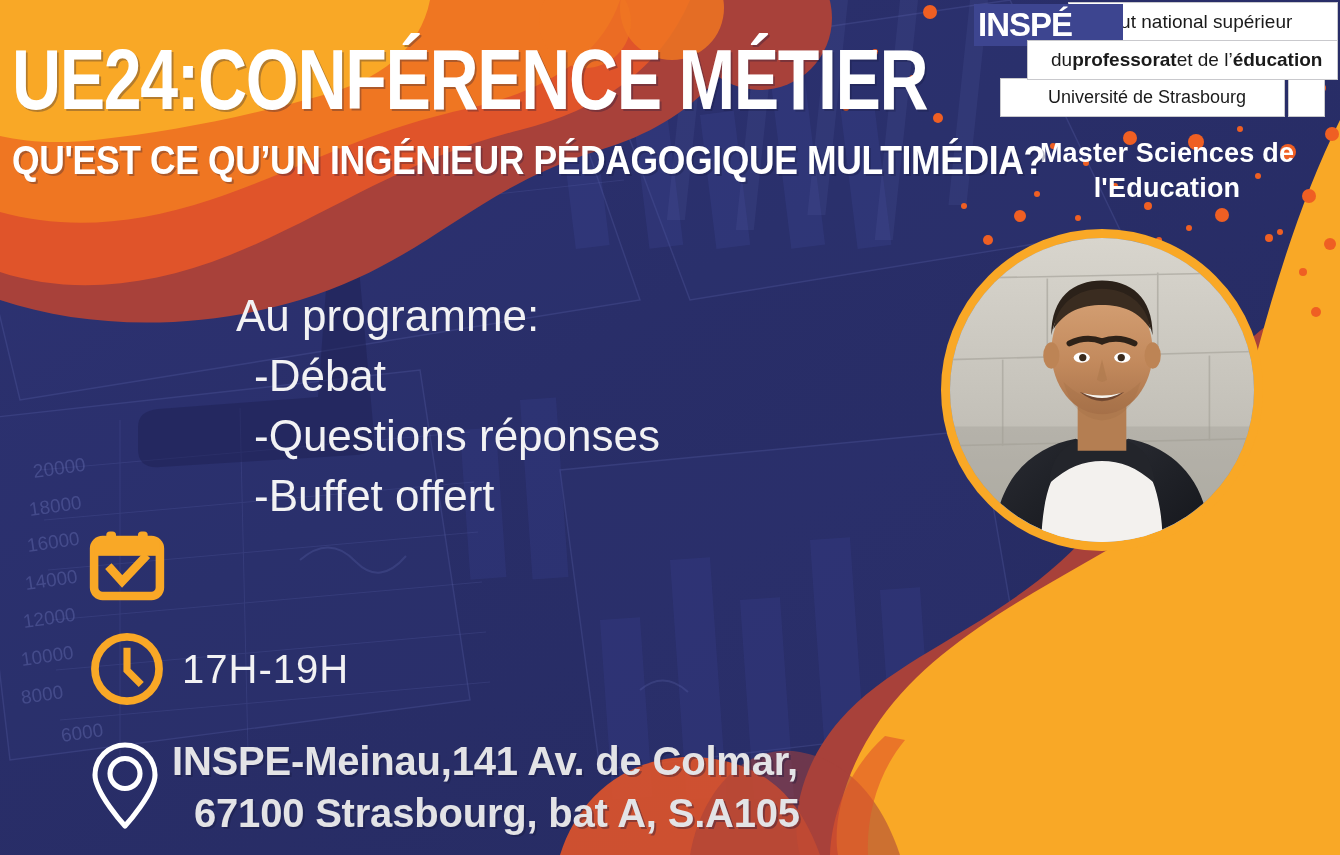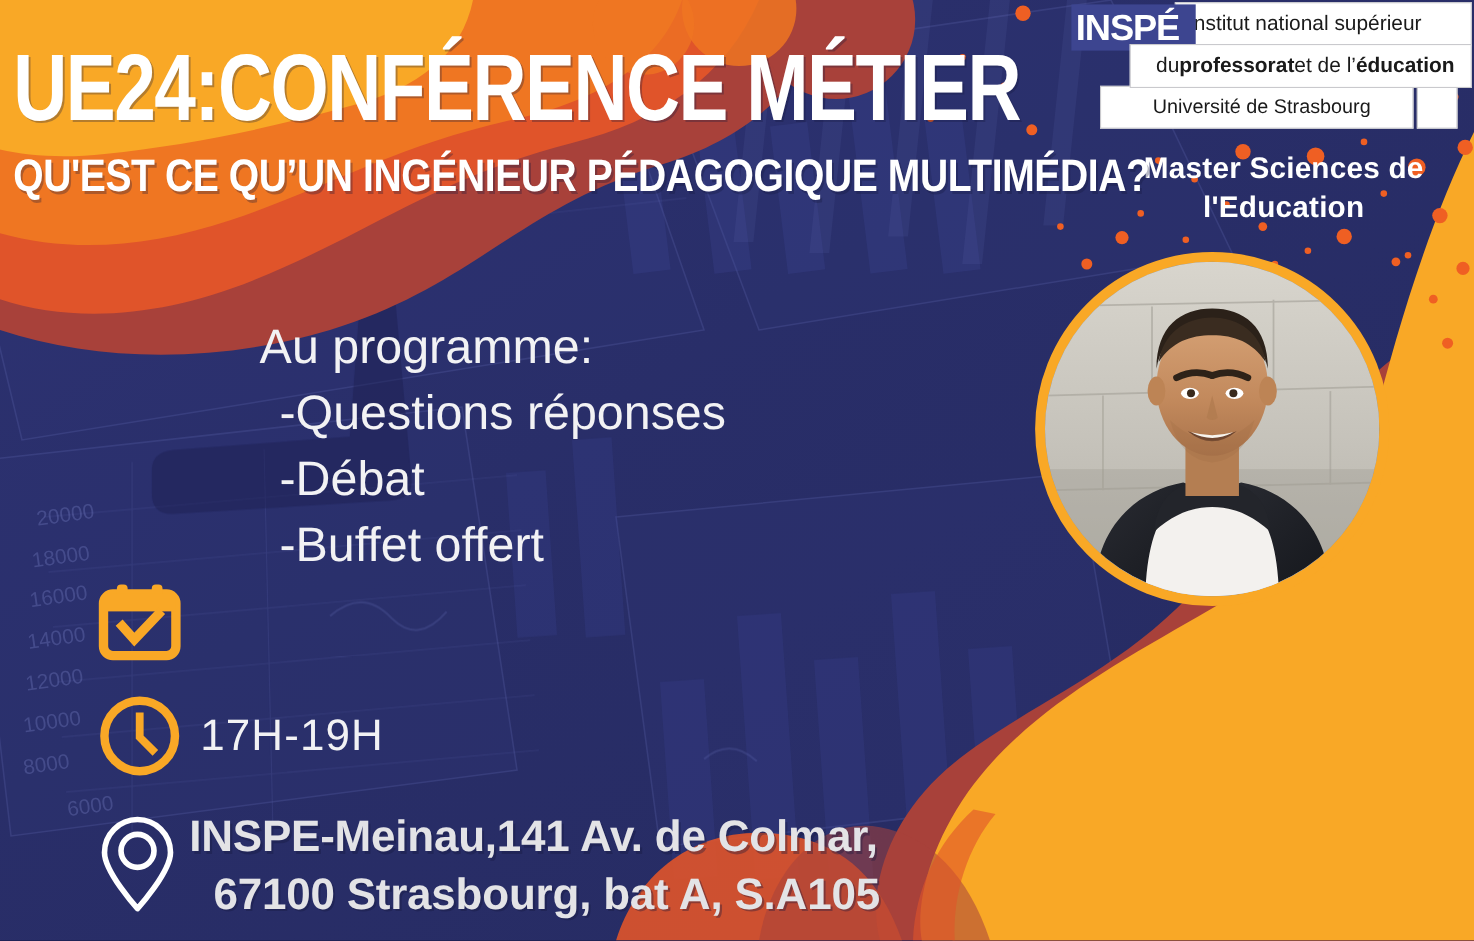--- a/index.html
+++ b/index.html
@@ -43,20 +43,21 @@
     top: 2px;
     width: 364px;
     height: 118px;
   }
   .logo-blue {
     position: absolute;
     left: 0px; top: 2px;
     width: 113px; height: 42px;
     background: #3d4590;
     z-index: 3;
+    padding-left: 36px;
   }
   .logo-blue .wordmark {
     position: absolute;
     left: 4px; top: 2px;
     font-family: "Liberation Sans", sans-serif;
     font-weight: bold;
     font-size: 33px;
     letter-spacing: -1px;
     color: #ffffff;
     line-height: 38px;
@@ -417,22 +418,22 @@
     <div class="logo-row logo-row3b"></div>
   </div>
 
   <div id="master">Master Sciences de l'Education</div>
 
   <div id="title-main">UE24:CONFÉRENCE MÉTIER</div>
   <div id="title-sub">QU'EST CE QU’UN INGÉNIEUR PÉDAGOGIQUE MULTIMÉDIA?</div>
 
   <div id="programme">
     <span class="pitem">Au programme:</span>
+    <span class="pitem indent">-Débat</span>
     <span class="pitem indent">-Questions réponses</span>
-    <span class="pitem indent">-Débat</span>
     <span class="pitem indent">-Buffet offert</span>
   </div>
 
   <div class="info-row" id="row-date">
     <span class="info-icon">
       <svg width="78" height="78" viewBox="0 0 64 64">
         <rect x="5" y="9" width="54" height="46" rx="7" ry="7" fill="none" stroke="#f9a826" stroke-width="7"></rect>
         <rect x="15" y="2" width="8" height="14" rx="3" fill="#f9a826"></rect>
         <rect x="41" y="2" width="8" height="14" rx="3" fill="#f9a826"></rect>
         <rect x="5" y="9" width="54" height="13" fill="#f9a826"></rect>

